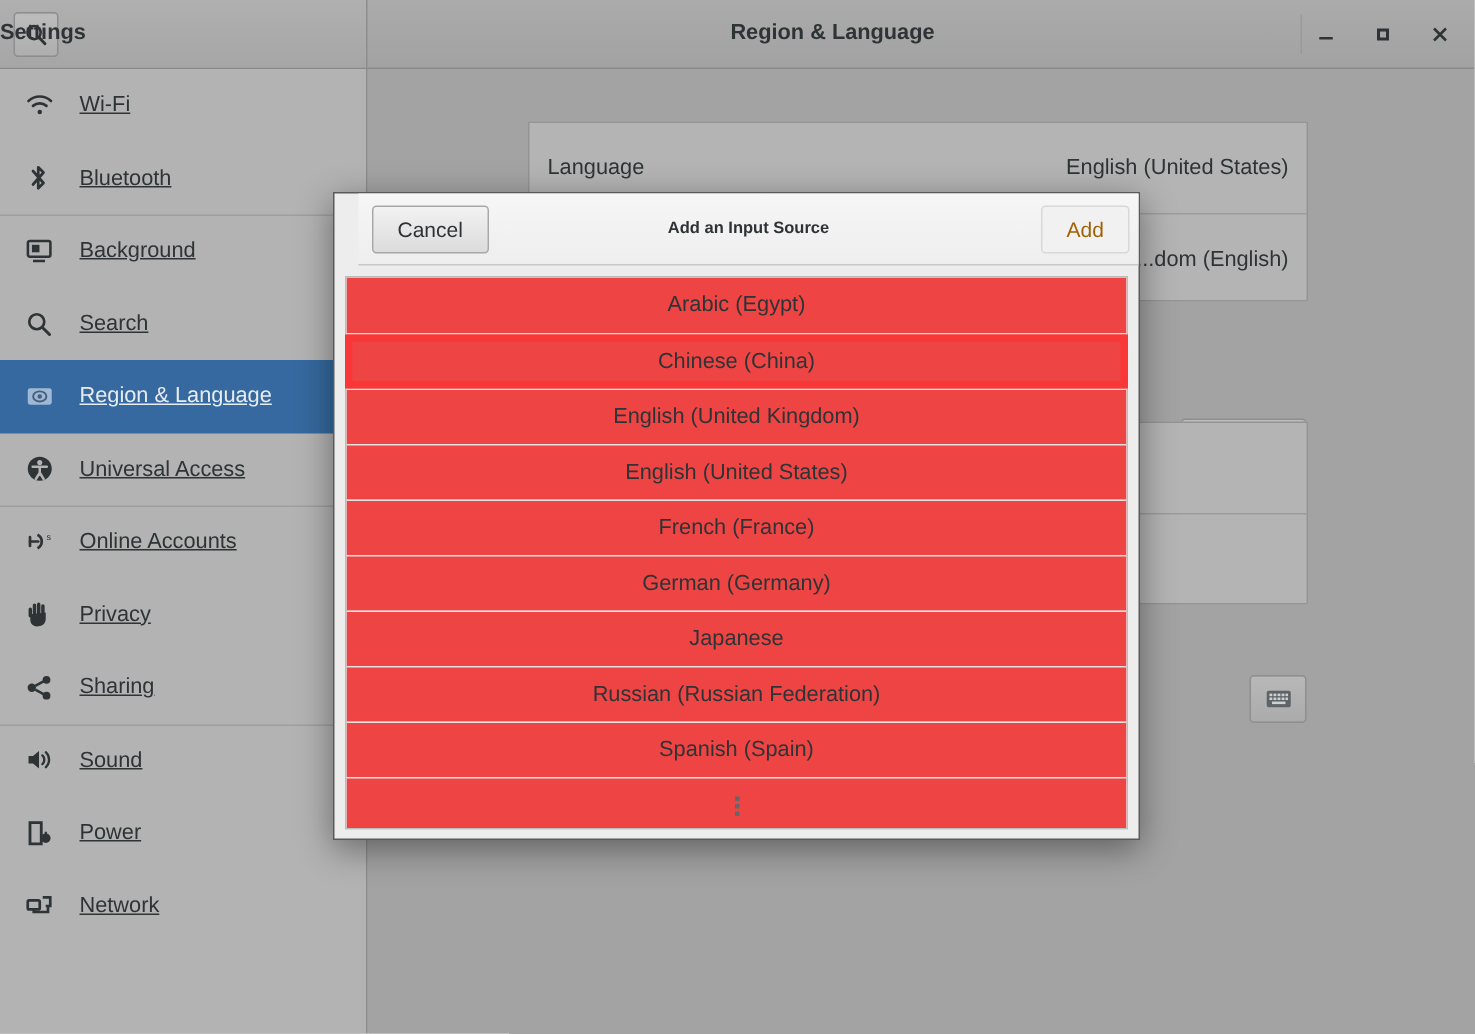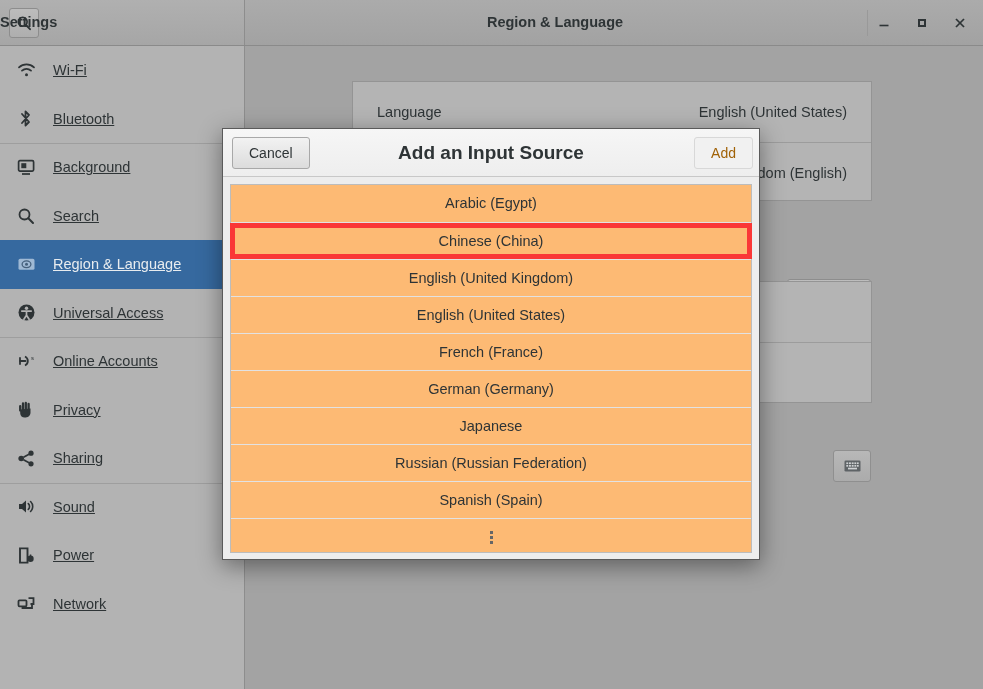--- a/index.html
+++ b/index.html
@@ -155,21 +155,21 @@
   }
   #lang-list {
     left: 106px; top: 35px;
     width: 520px; height: 120px;
   }
   .panel-row {
     height: 60px;
     display: flex;
     align-items: center;
     justify-content: space-between;
-    padding: 0 24px;
+    padding: 0 12px;
     box-sizing: border-box;
     font-size: 14.5px;
     color: #2e3436;
   }
   .panel-row + .panel-row {
     border-top: 1px solid #9c9c9c;
   }
   .options-btn {
     position: absolute;
     left: 541px; top: 233px;
@@ -211,29 +211,30 @@
     border: 1px solid #5a5a5a;
     box-sizing: border-box;
     box-shadow: 0 6px 22px rgba(0,0,0,0.42);
   }
   .dlg-header {
     position: relative;
     height: 48px;
     background: linear-gradient(to bottom, #f6f6f6 0%, #eeeeee 100%);
     border-bottom: 1px solid #c8c8c8;
     box-sizing: border-box;
+    margin-left: 16px;
   }
   .dlg-title {
     position: absolute;
     left: 0; right: 0; top: 0;
     height: 47px;
     line-height: 47px;
     text-align: center;
     font-weight: bold;
-    font-size: 19px;
+    font-size: 11px;
     color: #2e3436;
   }
   .dlg-btn {
     position: absolute;
     top: 8px;
     height: 32px;
     padding: 0 16px;
     line-height: 30px;
     border-radius: 3px;
     box-sizing: border-box;
@@ -260,21 +261,21 @@
     box-sizing: border-box;
     overflow: hidden;
   }
   .list-row {
     position: relative;
     height: 37px;
     line-height: 37px;
     text-align: center;
     font-size: 14.5px;
     color: #2e3436;
-    background: #fdba74;
+    background: #ef4444;
     box-sizing: border-box;
   }
   .list-row + .list-row {
     border-top: 1px solid #e2e2e2;
   }
   .list-row.more {
     display: flex;
     align-items: center;
     justify-content: center;
   }

